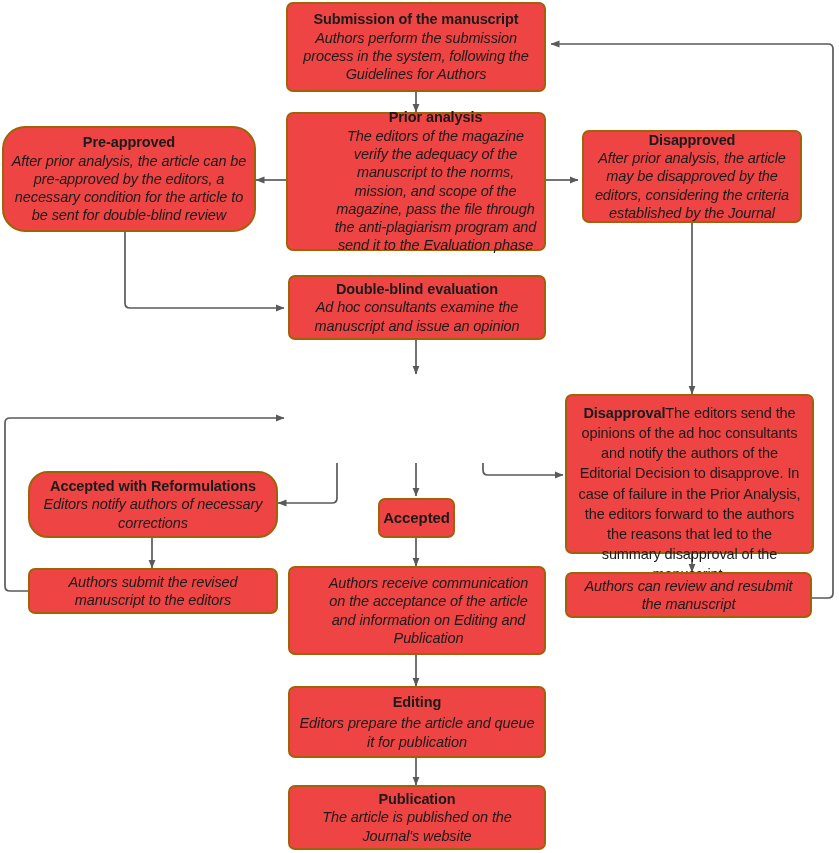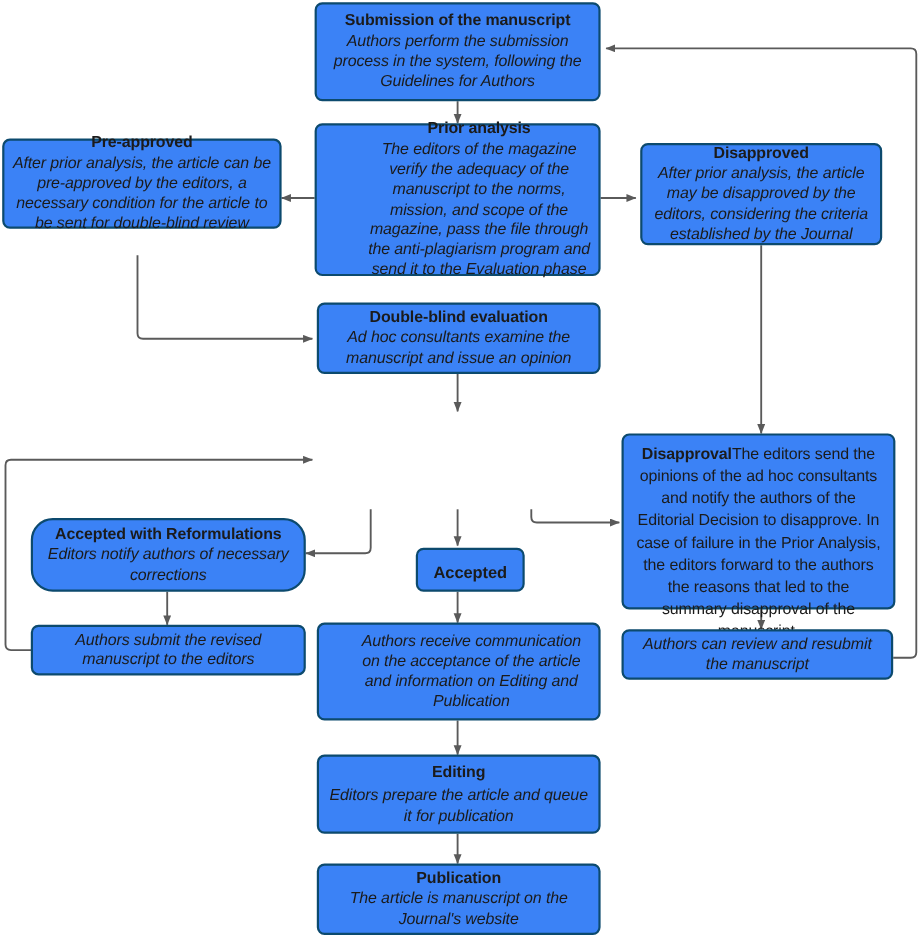--- a/index.html
+++ b/index.html
@@ -20,23 +20,23 @@
     background: #ffffff;
   }
   #connector-layer {
     position: absolute;
     left: 0; top: 0;
     width: 839px; height: 853px;
     pointer-events: none;
   }
   .node {
     position: absolute;
-    border: 2px solid #0c4a6e;
+    border: 2px solid #a16207;
     border-radius: 7px;
-    background: #3b82f6;
+    background: #ef4444;
     display: flex;
     flex-direction: column;
     align-items: center;
     justify-content: center;
     text-align: center;
     line-height: 1.26;
     padding: 5px 7px;
     z-index: 2;
   }
   .node .title {
@@ -120,21 +120,21 @@
   <div class="node" style="left:286px; top:2px; width:260px; height:90px;">
     <div class="title">Submission of the manuscript</div>
     <div class="body">Authors perform the submission process in the system, following the Guidelines for Authors</div>
   </div>
 
   <div class="node" style="left:286px; top:112px; width:260px; height:139px;padding-left:46px;">
     <div class="title">Prior analysis</div>
     <div class="body">The editors of the magazine verify the adequacy of the manuscript to the norms, mission, and scope of the magazine, pass the file through the anti-plagiarism program and send it to the Evaluation phase</div>
   </div>
 
-  <div class="node" style="left:2px; top:126px; width:254px; height:82px;">
+  <div class="node" style="left:2px; top:126px; width:254px; height:106px;border-radius:23px;">
     <div class="title">Pre-approved</div>
     <div class="body">After prior analysis, the article can be pre-approved by the editors, a necessary condition for the article to be sent for double-blind review</div>
   </div>
 
   <div class="node" style="left:582px; top:130px; width:220px; height:93px;">
     <div class="title">Disapproved</div>
     <div class="body">After prior analysis, the article may be disapproved by the editors, considering the criteria established by the Journal</div>
   </div>
 
   <div class="node" style="left:288px; top:275px; width:258px; height:65px;">
@@ -145,21 +145,21 @@
 
   <div class="node inline-label" style="left:565px; top:394px; width:249px; height:160px; text-align:center;">
     <span class="title">Disapproval</span><span class="body">The editors send the opinions of the ad hoc consultants and notify the authors of the Editorial Decision to disapprove. In case of failure in the Prior Analysis, the editors forward to the authors the reasons that led to the summary disapproval of the manuscript.</span>
   </div>
 
   <div class="node" style="left:28px; top:471px; width:250px; height:67px;border-radius:20px;">
     <div class="title">Accepted with Reformulations</div>
     <div class="body">Editors notify authors of necessary corrections</div>
   </div>
 
-  <div class="node pill single" style="left:378px; top:498px; width:99px; height:40px;justify-content:flex-end;">
+  <div class="node pill single" style="left:378px; top:498px; width:77px; height:40px;">
     <div class="title">Accepted</div>
   </div>
 
   <div class="node single" style="left:28px; top:568px; width:250px; height:46px;">
     <div class="body">Authors submit the revised manuscript to the editors</div>
   </div>
 
   <div class="node single" style="left:288px; top:566px; width:258px; height:89px;padding-left:30px;">
     <div class="body">Authors receive communication on the acceptance of the article and information on Editing and Publication</div>
   </div>
@@ -168,16 +168,16 @@
     <div class="body">Authors can review and resubmit the manuscript</div>
   </div>
 
   <div class="node" style="left:288px; top:686px; width:258px; height:72px;justify-content:space-between;">
     <div class="title">Editing</div>
     <div class="body">Editors prepare the article and queue it for publication</div>
   </div>
 
   <div class="node" style="left:288px; top:785px; width:258px; height:65px;">
     <div class="title">Publication</div>
-    <div class="body">The article is manuscript on the Journal's website</div>
+    <div class="body">The article is published on the Journal's website</div>
   </div>
 
 </div>
 
 </body></html>

